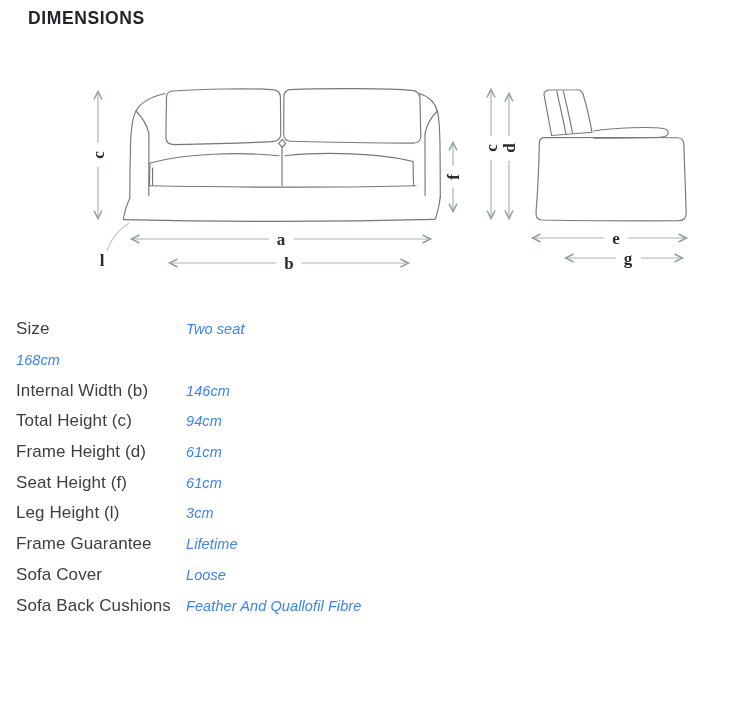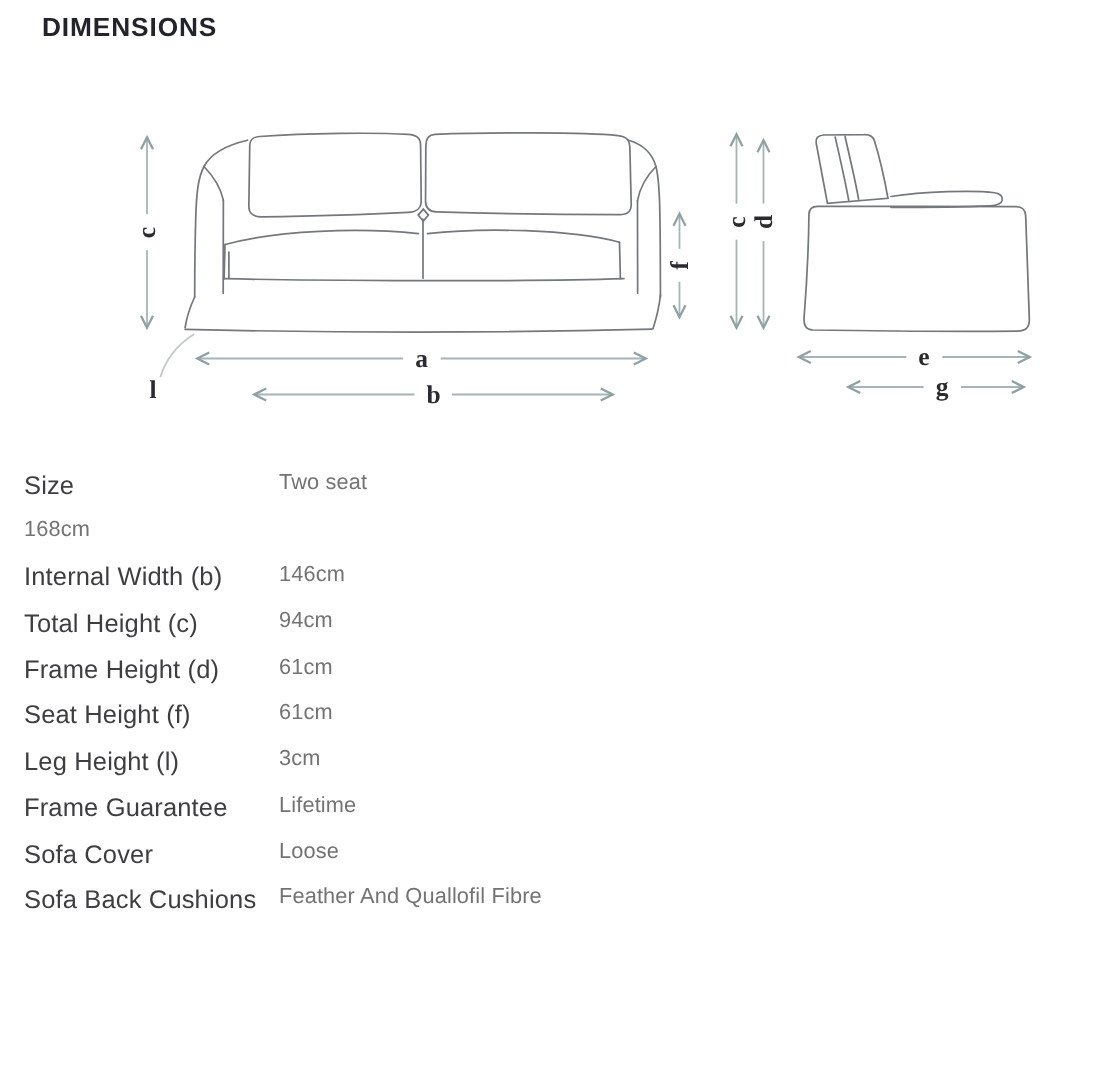--- a/index.html
+++ b/index.html
@@ -16,25 +16,25 @@
   .diagram svg{position:absolute;left:0;top:0;}
   .dim-label{
     position:absolute;transform:translate(-50%,-50%);
     font-family:"Liberation Serif","DejaVu Serif",serif;
     font-weight:700;font-size:17px;color:#2a2b30;line-height:1;
     background:#ffffff;padding:1px 8px;white-space:nowrap;
   }
   .dim-label.vert{transform:translate(-50%,-50%) rotate(-90deg);}
   .dim-label.plain{background:transparent;padding:1px 2px;}
   .specs{position:absolute;left:16px;top:314px;width:700px;}
-  .spec-row{display:flex;height:30.7px;}
+  .spec-row{display:flex;align-items:center;height:30.7px;}
   .spec-label{
     width:170px;flex:0 0 170px;font-size:17px;color:#3e3e40;letter-spacing:0.1px;
   }
-  .spec-value{font-size:14.5px;color:#737373;letter-spacing:0.1px;}
+  .spec-value{font-size:14.5px;color:#3b82f6;letter-spacing:0.1px;font-style:italic;}
 </style>
 </head>
 <body>
 
 <div class="page">
 
   <h1 class="page-title">DIMENSIONS</h1>
 
   <div class="diagram">
     <svg width="732" height="300" viewBox="0 0 732 300">

